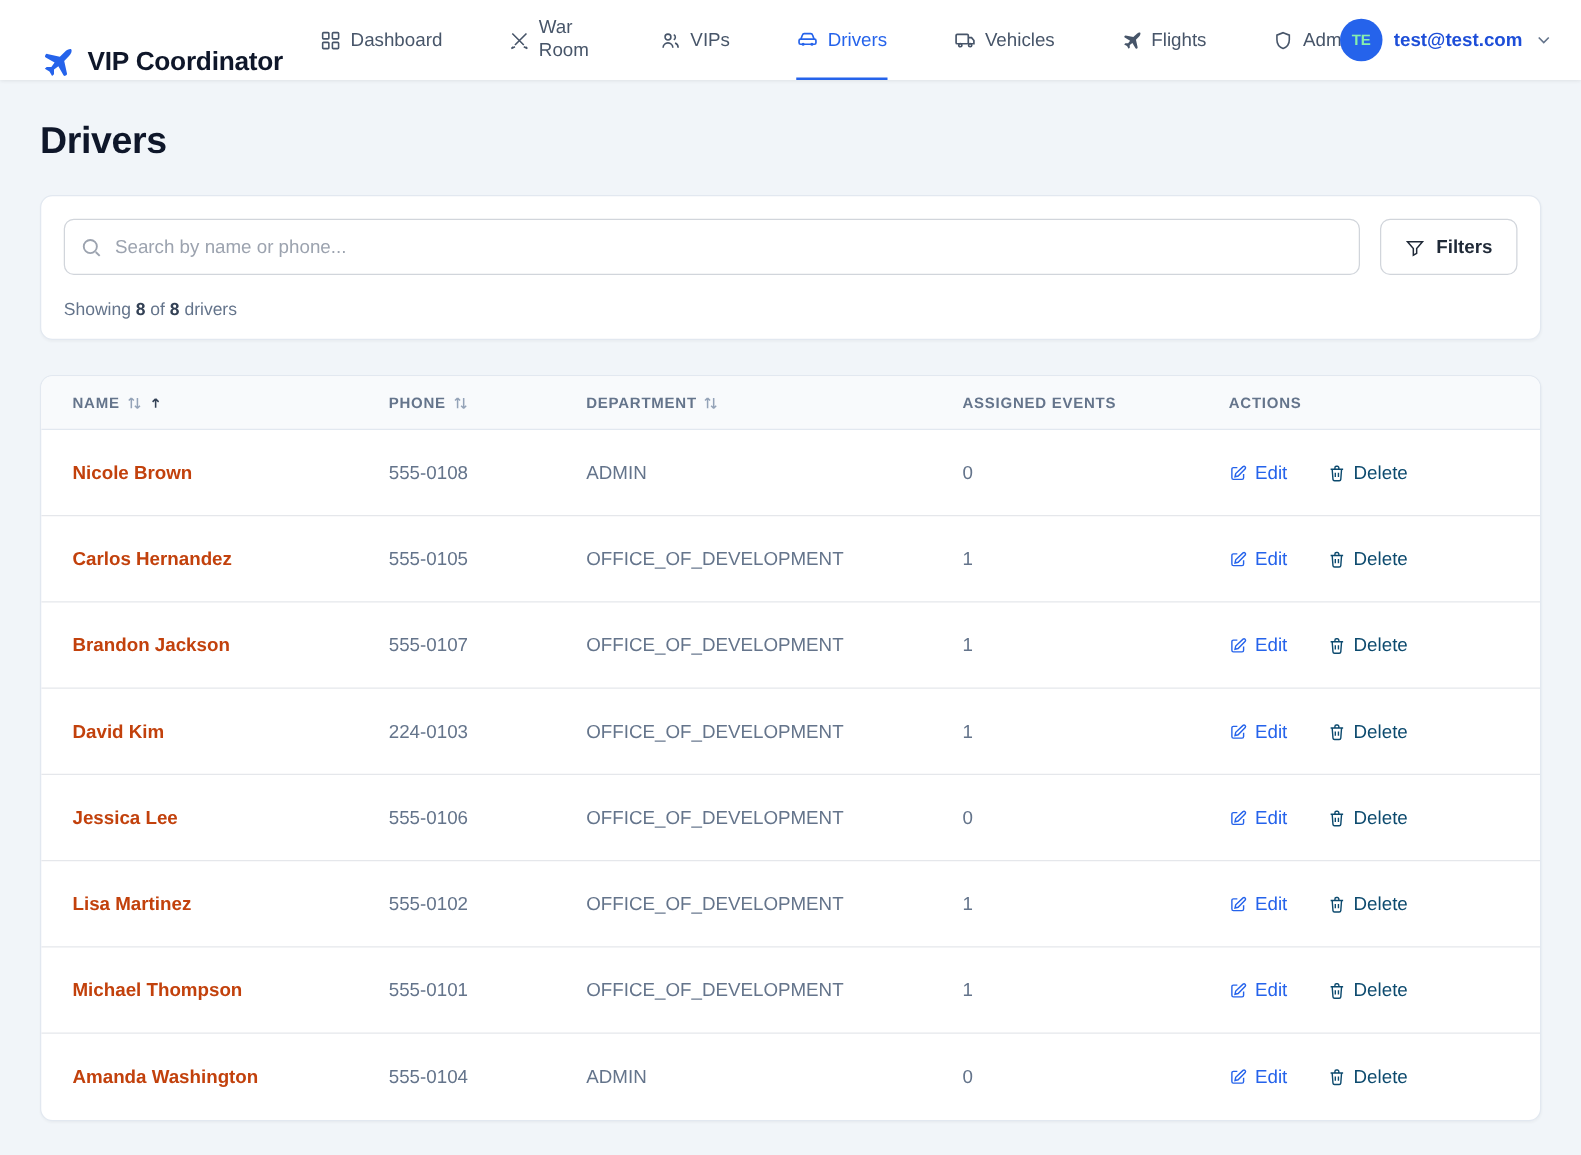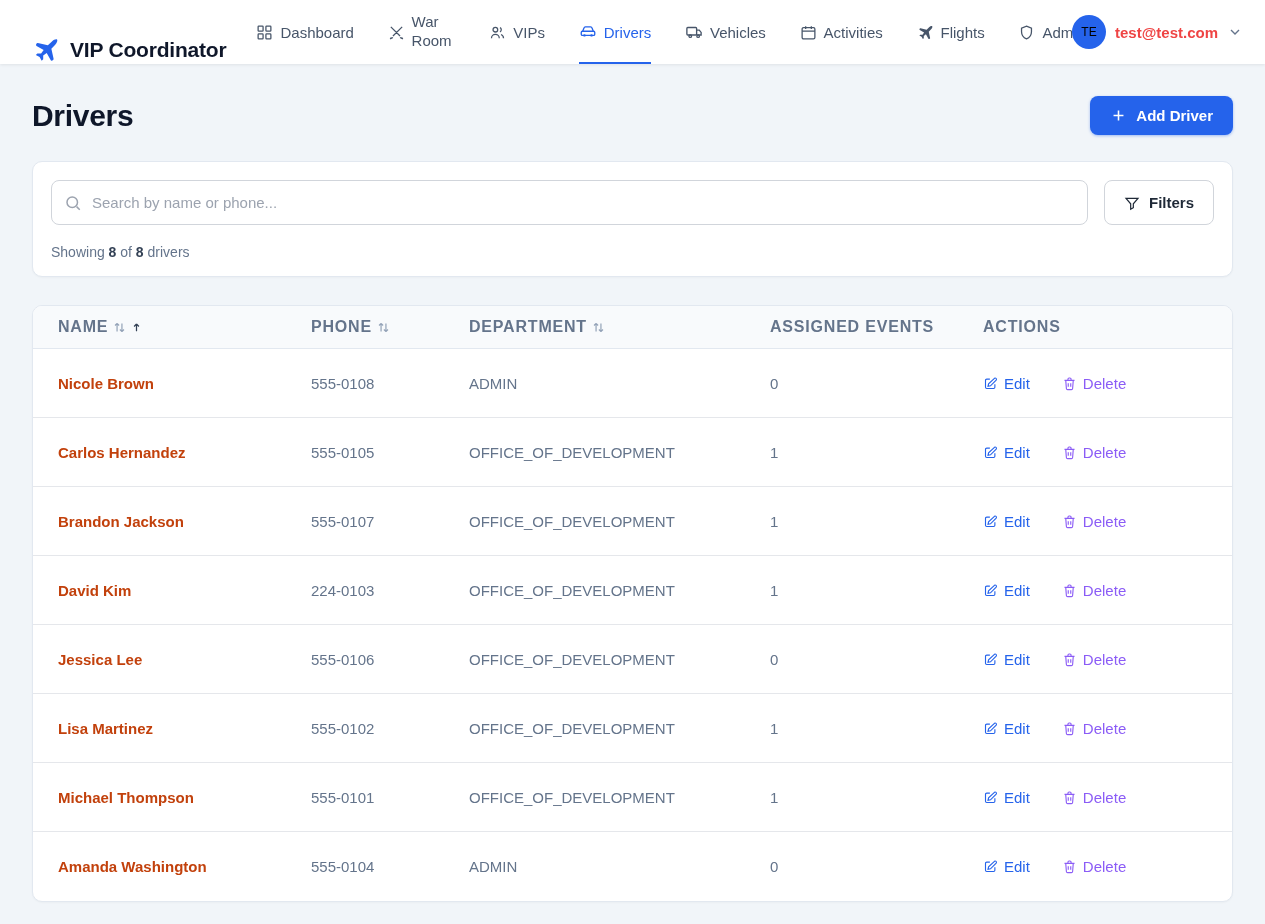--- a/index.html
+++ b/index.html
@@ -50,26 +50,26 @@
   .nav-label.wrap { white-space:normal; width:44px; line-height:1.25; }
 
   .user-section {
     position:absolute; right:22px; top:50%;
     transform:translateY(-50%);
     display:flex; align-items:center; gap:9px;
     cursor:pointer; z-index:12;
   }
   .avatar {
     width:34px; height:34px; border-radius:50%;
-    background:#2563eb; color:#000000;
+    background:#2563eb; color:#86efac;
     display:flex; align-items:center; justify-content:center;
-    font-size:12px; font-weight:400;
+    font-size:12px; font-weight:700;
     flex:0 0 auto;
   }
-  .user-email { font-size:15px; font-weight:700; color:#ef4444; }
+  .user-email { font-size:15px; font-weight:700; color:#1d4ed8; }
   .user-chevron { color:#64748b; }
 
   
   .page { padding:26px 32px 0 32px; }
   .page-header { display:flex; align-items:center; justify-content:space-between; margin-top:6px; }
   .page-title { font-size:30px; font-weight:800; color:#0f172a; letter-spacing:-0.3px; }
   .add-driver-btn {
     display:flex; align-items:center; gap:9px;
     background:#2563eb; color:#ffffff;
     border:none; border-radius:8px;
@@ -125,39 +125,39 @@
     align-items:center;
     padding:0 25px;
   }
   .thead {
     height:43px;
     background:#f8fafc;
     border-bottom:1px solid #e2e8f0;
   }
   .th {
     display:flex; align-items:center; gap:5px;
-    font-size:16px; font-weight:700; color:#64748b;
+    font-size:12px; font-weight:700; color:#64748b;
     text-transform:uppercase; letter-spacing:0.05em;
     cursor:default;
   }
   .th.sortable { cursor:pointer; }
   .sort-icon { color:#94a3b8; }
   .sort-active-icon { color:#334155; }
   .trow { height:69px; border-bottom:1px solid #e5e7eb; }
   .trow:last-child { border-bottom:none; }
   .cell { font-size:15px; color:#64748b; }
   .cell.name { font-weight:700; color:#c2410c; font-size:15px; }
   .cell.actions { display:flex; align-items:center; gap:32px; }
   .action-link {
     display:inline-flex; align-items:center; gap:6px;
     background:none; border:none; cursor:pointer;
     font-family:inherit; font-size:15px; padding:0;
   }
   .action-link.edit { color:#2563eb; }
-  .action-link.delete { color:#8b5cf6; }
+  .action-link.delete { color:#0c4a6e; }
 </style>
 </head>
 <body>
 
 <header class="navbar">
   <div class="brand">
     <span>
       <svg class="brand-logo" viewBox="0 0 24 24" fill="#2563eb">
           <path d="M21.5 3c-.9-.6-2.9.2-4.4 1.7L13.6 8 5 6.1c-.5-.1-1 .1-1.2.6l-.3.6c-.2.4 0 .9.4 1.2L10 12l-2.2 3H4.6l-1.3 1.3 3.2 1.8 1.8 3.2L9.6 20v-3.2l3-2.2 3.5 6.1c.3.4.8.6 1.2.4l.6-.3c.5-.2.7-.7.6-1.2L16.6 11l3.3-3.5C21.4 6 22.1 3.9 21.5 3z"></path>
         </svg>
@@ -212,29 +212,20 @@
             <rect x="2.5" y="6" width="13" height="10" rx="1.2"></rect>
             <path d="M15.5 9.5H19l2.5 3V16h-6"></path>
             <circle cx="7" cy="17.5" r="1.7"></circle>
             <circle cx="17.5" cy="17.5" r="1.7"></circle>
           </svg>
       </span>
       <span class="nav-label">Vehicles</span>
     </a>
     <a class="nav-item">
       <span class="nav-icon">
-        <svg width="17" height="17" viewBox="0 0 24 24" fill="none" stroke="currentColor" stroke-width="1.8">
-            <rect x="3" y="5" width="18" height="16" rx="2"></rect>
-            <path d="M3 10h18M8 3v4M16 3v4"></path>
-          </svg>
-      </span>
-      <span class="nav-label">Activities</span>
-    </a>
-    <a class="nav-item">
-      <span class="nav-icon">
         <svg width="17" height="17" viewBox="0 0 24 24" fill="currentColor">
             <path d="M21.5 3c-.9-.6-2.9.2-4.4 1.7L13.6 8 5 6.1c-.5-.1-1 .1-1.2.6l-.3.6c-.2.4 0 .9.4 1.2L10 12l-2.2 3H4.6l-1.3 1.3 3.2 1.8 1.8 3.2L9.6 20v-3.2l3-2.2 3.5 6.1c.3.4.8.6 1.2.4l.6-.3c.5-.2.7-.7.6-1.2L16.6 11l3.3-3.5C21.4 6 22.1 3.9 21.5 3z"></path>
           </svg>
       </span>
       <span class="nav-label">Flights</span>
     </a>
     <a class="nav-item">
       <span class="nav-icon">
         <svg width="17" height="17" viewBox="0 0 24 24" fill="none" stroke="currentColor" stroke-width="1.8">
             <path d="M12 3l7 2.8V11c0 4.4-2.9 8.4-7 9.9-4.1-1.5-7-5.5-7-9.9V5.8L12 3z"></path>
@@ -252,28 +243,20 @@
           <path d="M6 9l6 6 6-6"></path>
         </svg>
     </span>
   </div>
 </header>
 
 <main class="page">
 
   <div class="page-header">
     <h1 class="page-title">Drivers</h1>
-    <button class="add-driver-btn">
-      <span>
-        <svg width="17" height="17" viewBox="0 0 24 24" fill="none" stroke="#ffffff" stroke-width="2.2">
-            <path d="M12 5v14M5 12h14"></path>
-          </svg>
-      </span>
-      <span>Add Driver</span>
-    </button>
   </div>
 
   <section class="search-card">
     <div class="search-row">
       <div class="search-wrap">
         <span class="search-icon">
           <svg width="18" height="18" viewBox="0 0 24 24" fill="none" stroke="currentColor" stroke-width="2">
               <circle cx="11" cy="11" r="7"></circle>
               <path d="M16.8 16.8L21 21"></path>
             </svg>

